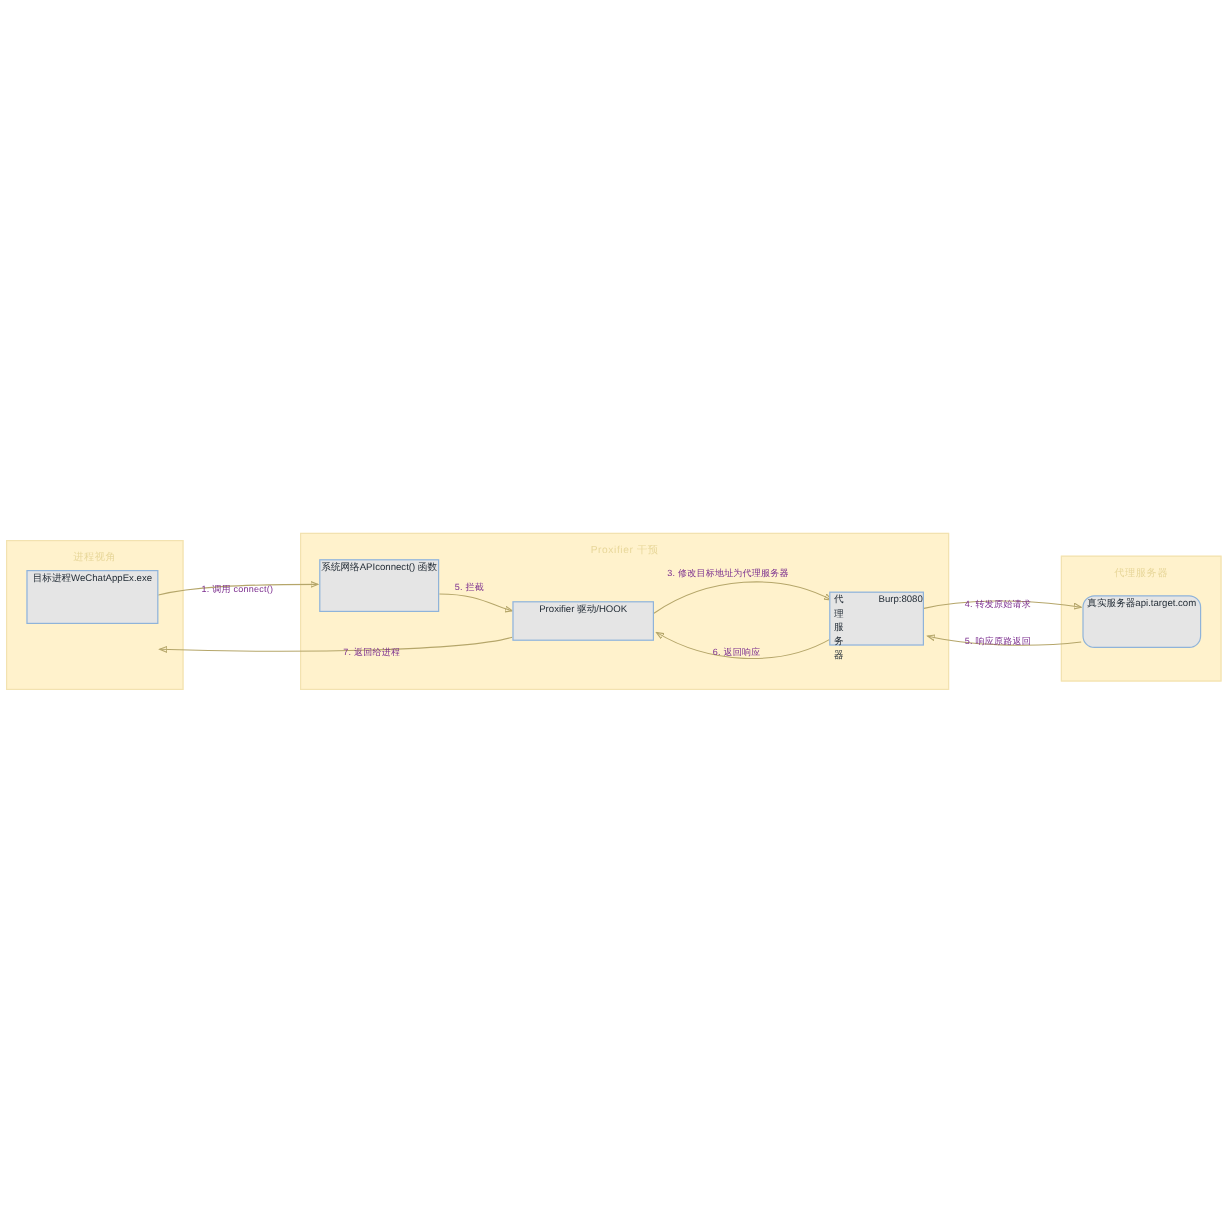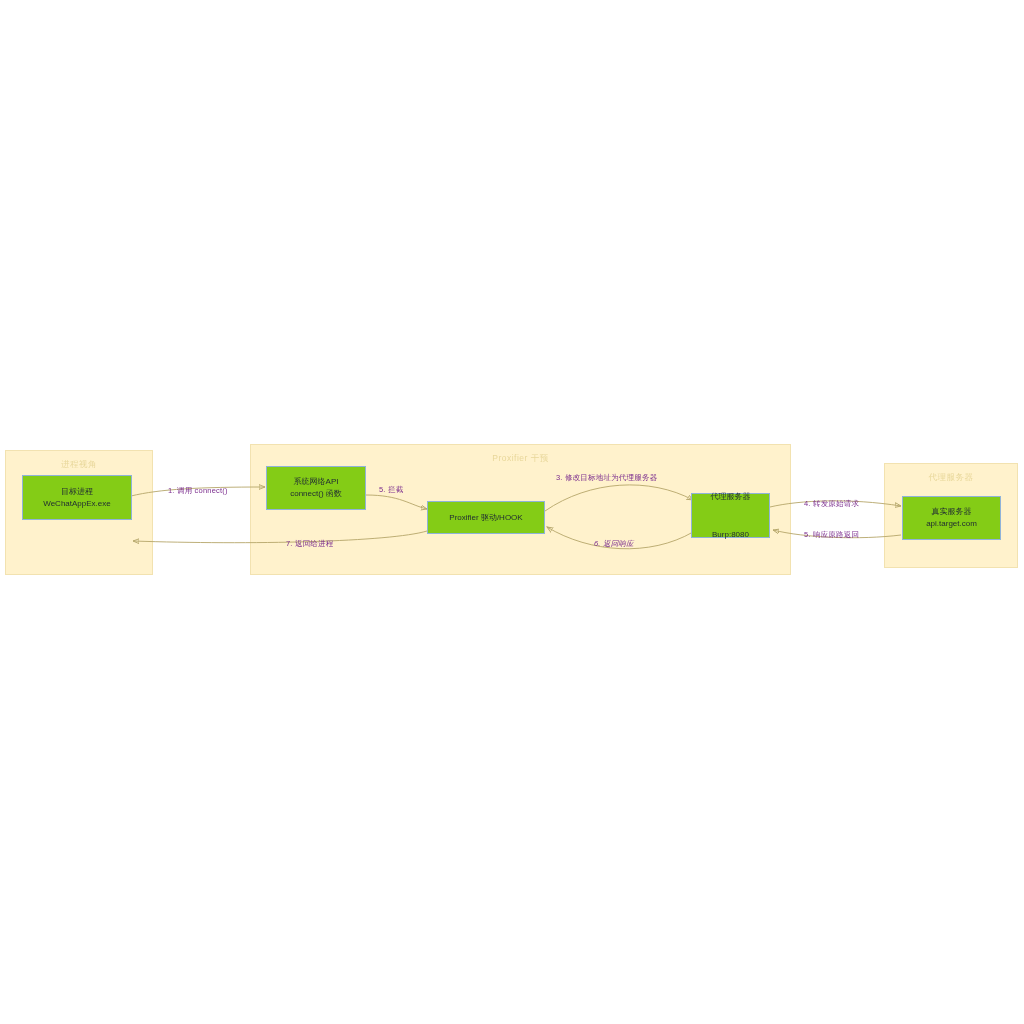--- a/index.html
+++ b/index.html
@@ -42,26 +42,25 @@
     width: 100%;
     text-align: center;
     font-size: 8.5px;
     color: #e8d79a;
     letter-spacing: 0.5px;
     white-space: nowrap;
   }
   
   .node {
     position: absolute;
-    background: #84cc16;
+    background: #e5e5e5;
     border: 1px solid #8fb3d9;
     box-sizing: border-box;
     display: flex;
-    flex-direction: column;
-    align-items: center;
+    align-items: flex-start;
     justify-content: center;
     text-align: center;
     color: #1f2933;
     font-size: 8px;
     line-height: 1.45;
   }
   .node .line1 { display: block; }
   .node .line2 { display: block; }
   
   .edge-label {
@@ -138,33 +137,33 @@
 
     <div class="node" style="left:427px; top:501px; width:118px; height:33px;">
       <span class="line1">Proxifier 驱动/HOOK</span>
     </div>
 
     <div class="node" style="left:691px; top:493px; width:79px; height:45px;gap:26px;">
       <span class="line1">代理服务器</span>
       <span class="line2">Burp:8080</span>
     </div>
 
-    <div class="node" style="left:902px; top:496px; width:99px; height:44px;">
+    <div class="node" style="left:902px; top:496px; width:99px; height:44px;border-radius:10px;">
       <span class="line1">真实服务器</span>
       <span class="line2">api.target.com</span>
     </div>
 
     <div class="edge-label" style="left:168px; top:486px;">1. 调用 connect()</div>
 
     <div class="edge-label" style="left:379px; top:485px;">5. 拦截</div>
 
     <div class="edge-label" style="left:556px; top:473px;">3. 修改目标地址为代理服务器</div>
 
     <div class="edge-label" style="left:804px; top:499px;">4. 转发原始请求</div>
 
     <div class="edge-label" style="left:804px; top:530px;">5. 响应原路返回</div>
 
-    <div class="edge-label" style="left:594px; top:539px;font-style:italic;">6. 返回响应</div>
+    <div class="edge-label" style="left:594px; top:539px;">6. 返回响应</div>
 
     <div class="edge-label" style="left:286px; top:539px;">7. 返回给进程</div>
 
   </div>
 </div>
 
 </body></html>

